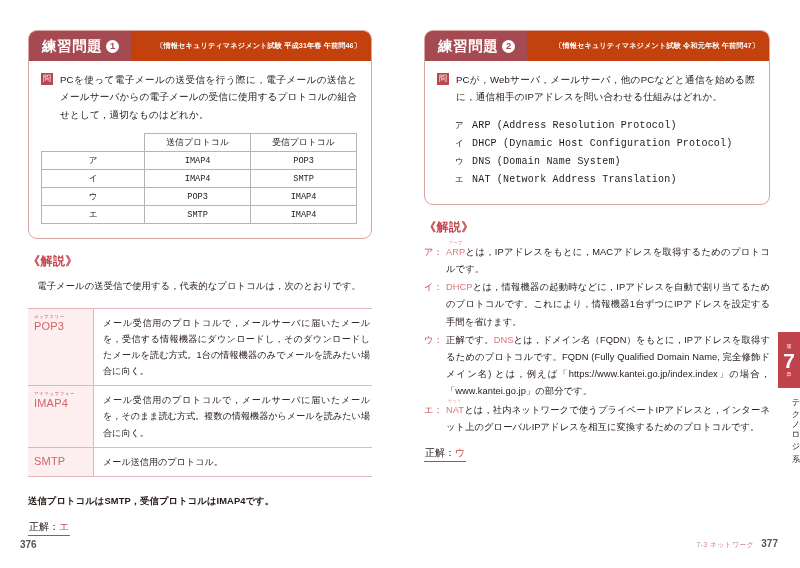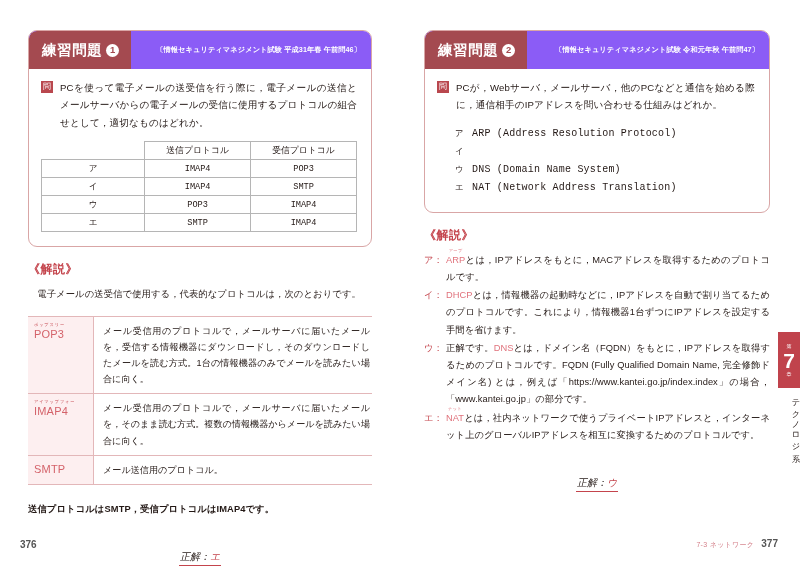--- a/index.html
+++ b/index.html
@@ -33,22 +33,22 @@
   
   .qcard {
     border: 1.2px solid #d9a6a6;
     border-radius: 9px;
     background: #ffffff;
     overflow: hidden;
   }
   .qcard-header {
     display: flex;
     align-items: stretch;
-    background: #8b5cf6;
-    height: 38px;
+    background: #c2410c;
+    height: 30px;
     position: relative;
   }
   .qcard-header .badge {
     background: #a44a50;
     color: #ffffff;
     font-size: 14.5px;
     font-weight: bold;
     letter-spacing: 0.6px;
     display: flex;
     align-items: center;
@@ -244,24 +244,23 @@
     text-align: center;
     font-size: 4.2px;
     color: #e0727c;
     letter-spacing: 0.4px;
     line-height: 1;
     white-space: nowrap;
   }
 
   
   .answer {
-    text-align: center;
-    margin-top: 32px;
+    text-align: left;
+    margin-top: 10px;
     font-size: 10px;
-    font-style: italic;
   }
   .answer .inner {
     border-bottom: 1px solid #c4444c;
     padding: 0 1px 1px 1px;
     display: inline-block;
   }
   .answer .ans-val { color: #c4444c; }
 
   
   .side-tab {
@@ -435,20 +434,21 @@
           <span class="q-text">PCが，Webサーバ，メールサーバ，他のPCなどと通信を始める際に，通信相手のIPアドレスを問い合わせる仕組みはどれか。</span>
         </div>
 
         <div class="choice-list">
           <div class="citem">
             <span class="clabel">ア</span>
             <span class="ctext">ARP (Address Resolution Protocol)</span>
           </div>
           <div class="citem">
             <span class="clabel">イ</span>
+            <span class="ctext">DHCP (Dynamic Host Configuration Protocol)</span>
           </div>
           <div class="citem">
             <span class="clabel">ウ</span>
             <span class="ctext">DNS (Domain Name System)</span>
           </div>
           <div class="citem">
             <span class="clabel">エ</span>
             <span class="ctext">NAT (Network Address Translation)</span>
           </div>
         </div>

